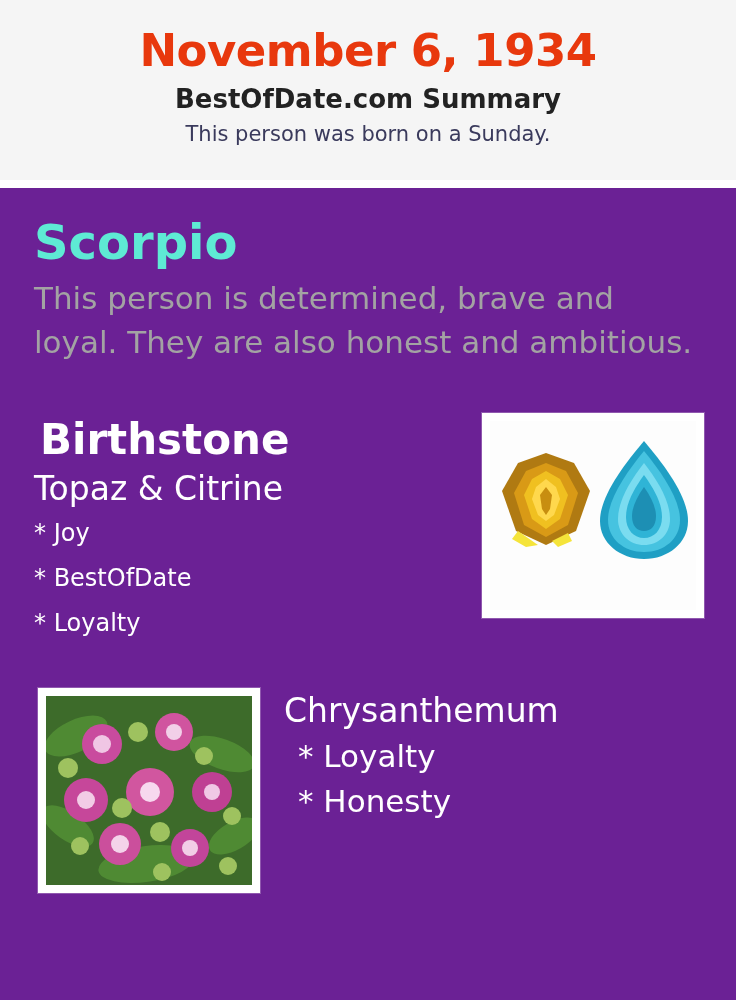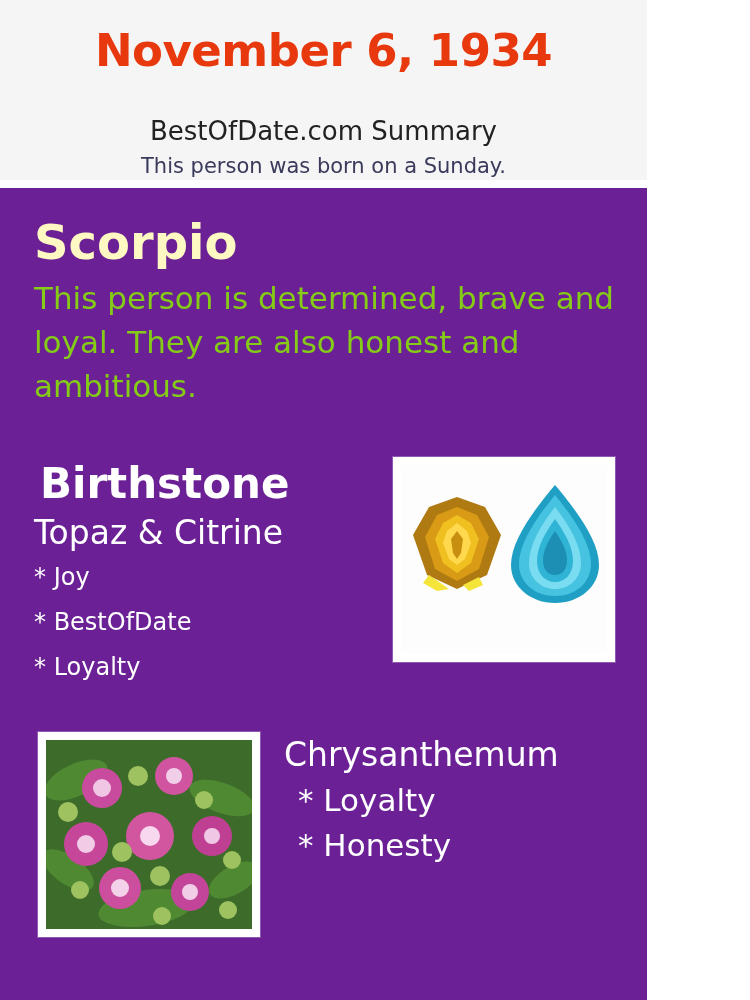--- a/index.html
+++ b/index.html
@@ -8,21 +8,21 @@
   }
   body {
     width: 750px;
     height: 1000px;
     background: #ffffff;
     font-family: "DejaVu Sans", "Liberation Sans", sans-serif;
     overflow: hidden;
   }
   .page {
     position: relative;
-    width: 647px;
+    width: 736px;
     height: 1000px;
     background: #ffffff;
   }
 
   
   .header {
     background: #f5f5f5;
     height: 180px;
     box-sizing: border-box;
     padding-top: 22px;
@@ -32,22 +32,21 @@
     color: #e8380d;
     font-size: 45px;
     font-weight: bold;
     line-height: 58px;
     letter-spacing: -0.5px;
   }
   .header-sub {
     color: #222222;
     font-size: 26px;
     line-height: 38px;
-    font-weight: normal;
-    margin-top: 32px;
+    font-weight: bold;
   }
   .header-note {
     color: #3a3a5c;
     font-size: 21px;
     line-height: 32px;
     font-weight: normal;
   }
   .header-rule {
     height: 8px;
     background: #ffffff;
@@ -61,26 +60,26 @@
     padding: 22px 32px 0 32px;
     position: relative;
     color: #ffffff;
   }
 
   .sign-name {
     font-size: 48px;
     font-weight: bold;
     line-height: 64px;
     margin: 0 0 2px 2px;
-    color: #fef9c3;
+    color: #5eead4;
   }
   .sign-desc {
     font-size: 31px;
     line-height: 44px;
-    color: #84cc16;
+    color: #a3a3a3;
     margin-left: 2px;
     max-width: 660px;
   }
 
   
   .stone-section {
     margin-top: 49px;
     position: relative;
     min-height: 225px;
   }

